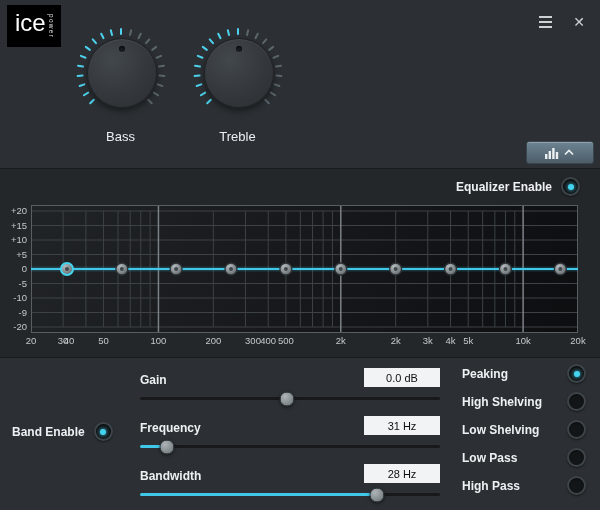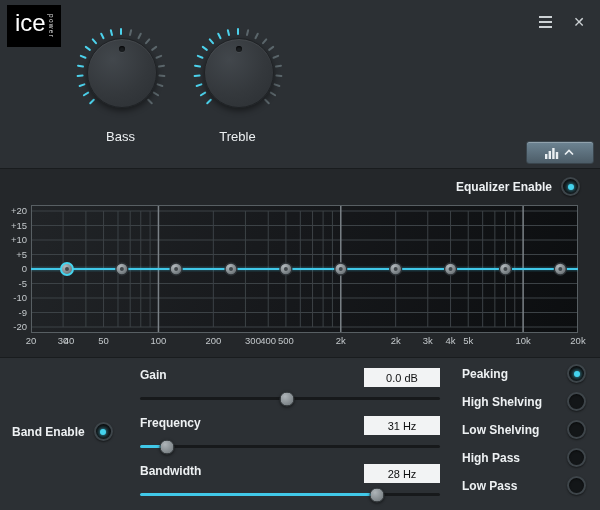--- a/index.html
+++ b/index.html
@@ -47,21 +47,21 @@
   .radio{position:relative;width:15px;height:15px;border-radius:50%;background:#131618;border:2px solid #3e454a;
      box-shadow:0 1px 2px rgba(0,0,0,.5), inset 0 1px 2px rgba(0,0,0,.6);display:inline-block;flex:0 0 auto;cursor:pointer;}
   .radio.on::after{content:"";position:absolute;left:50%;top:50%;width:6px;height:6px;margin:-3px 0 0 -3px;border-radius:50%;
      background:#44d3ee;box-shadow:0 0 4px #44d3ee;}
 
   
   .bottom{position:absolute;left:0;top:358px;width:600px;height:152px;background:#2c3034;}
   .band-enable{position:absolute;left:12px;top:64px;display:flex;align-items:center;gap:9px;}
   .sliders{position:absolute;left:140px;top:10px;width:300px;}
   .slider-group{margin-bottom:16px;}
-  .slider-head{display:flex;justify-content:space-between;align-items:flex-start;height:19px;}
+  .slider-head{display:flex;justify-content:space-between;align-items:flex-end;height:19px;}
   .value-box{width:76px;height:19px;background:#f2f3f4;color:#0e0f10;font-size:11px;display:flex;align-items:center;justify-content:center;cursor:text;}
   .slider-track{position:relative;height:3px;background:#17191b;border-radius:2px;margin-top:10px;cursor:pointer;}
   .slider-fill{position:absolute;left:0;top:0;height:100%;background:#41c8e8;border-radius:2px;}
   .slider-handle{position:absolute;top:50%;width:13px;height:13px;border-radius:50%;transform:translate(-50%,-50%);
      background:radial-gradient(circle at 35% 30%,#aeb4b8,#858c90 60%,#666d71 100%);border:1px solid #2f3437;
      box-shadow:0 1px 3px rgba(0,0,0,.55);cursor:grab;}
   .filters{position:absolute;left:462px;top:6px;width:124px;}
   .filter-row{display:flex;justify-content:space-between;align-items:center;height:19px;margin-bottom:9px;cursor:pointer;}
 </style>
 </head>
@@ -311,23 +311,23 @@
         </div>
         <div class="filter-row">
           <span class="control-label">High Shelving</span>
           <span class="radio"></span>
         </div>
         <div class="filter-row">
           <span class="control-label">Low Shelving</span>
           <span class="radio"></span>
         </div>
         <div class="filter-row">
+          <span class="control-label">Low Pass</span>
+          <span class="radio"></span>
+        </div>
+        <div class="filter-row">
           <span class="control-label">High Pass</span>
           <span class="radio"></span>
         </div>
-        <div class="filter-row">
-          <span class="control-label">Low Pass</span>
-          <span class="radio"></span>
-        </div>
       </div>
   </div>
 
 </div>
 
 </body></html>

